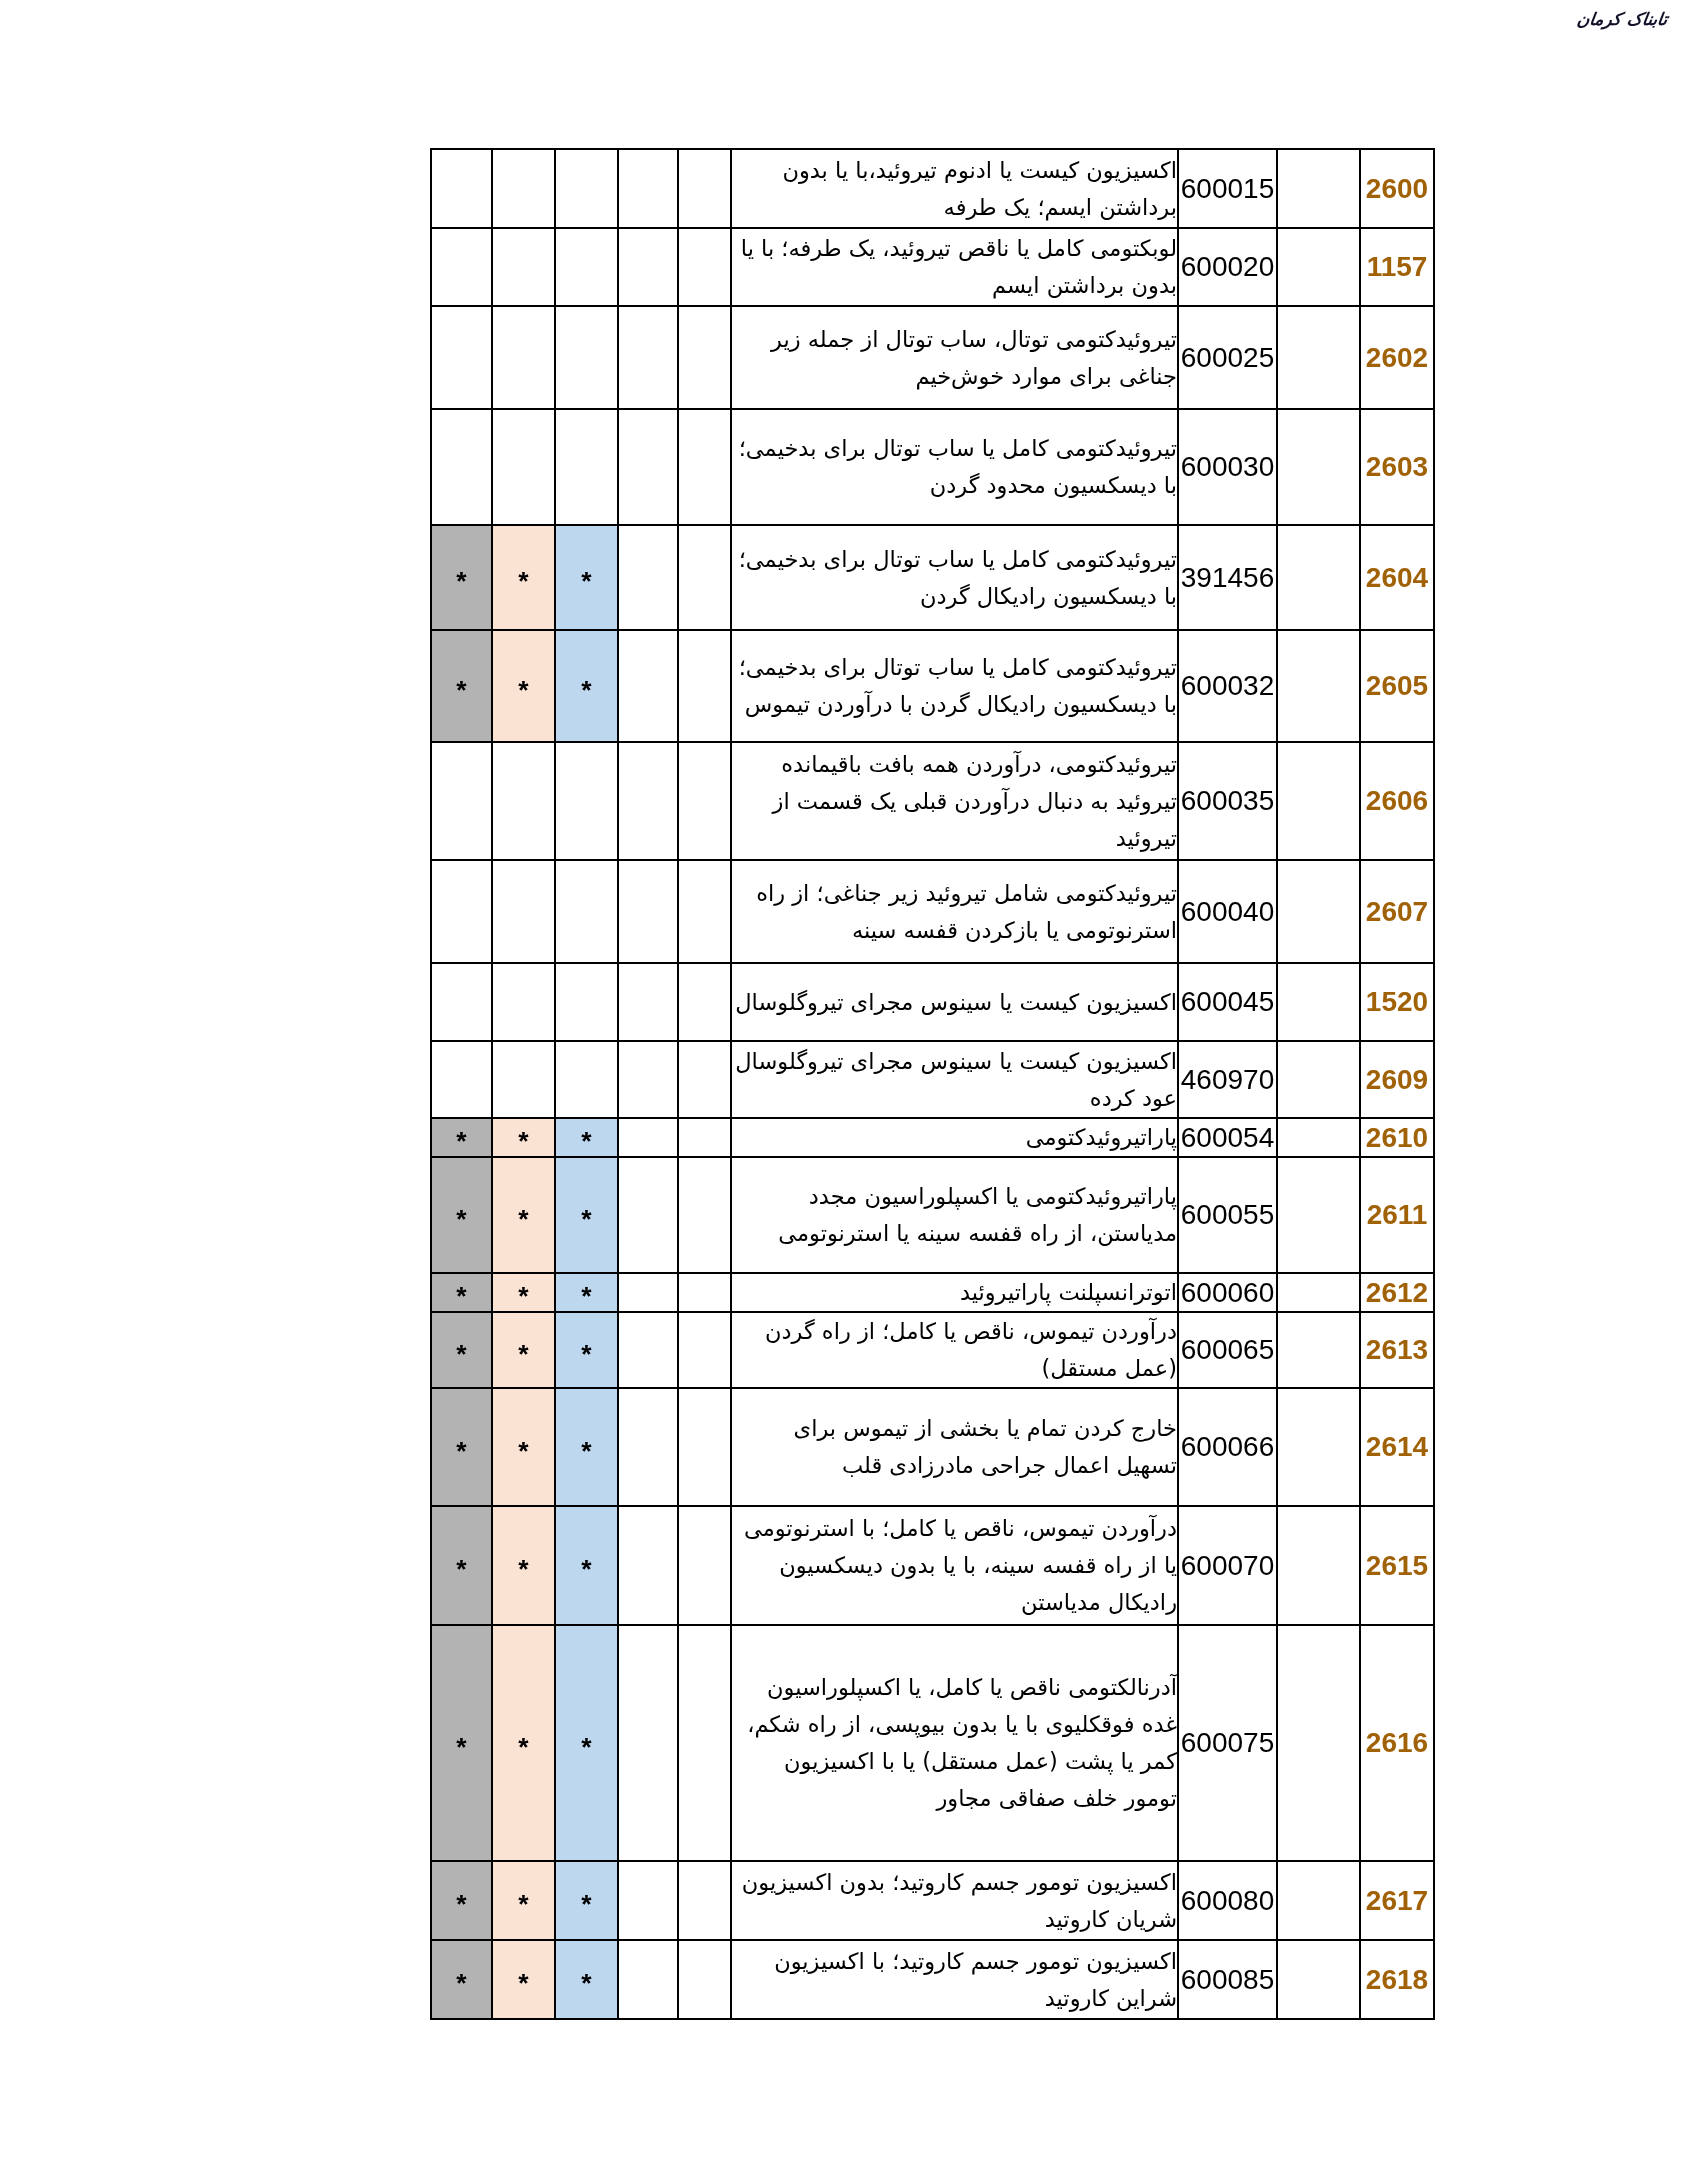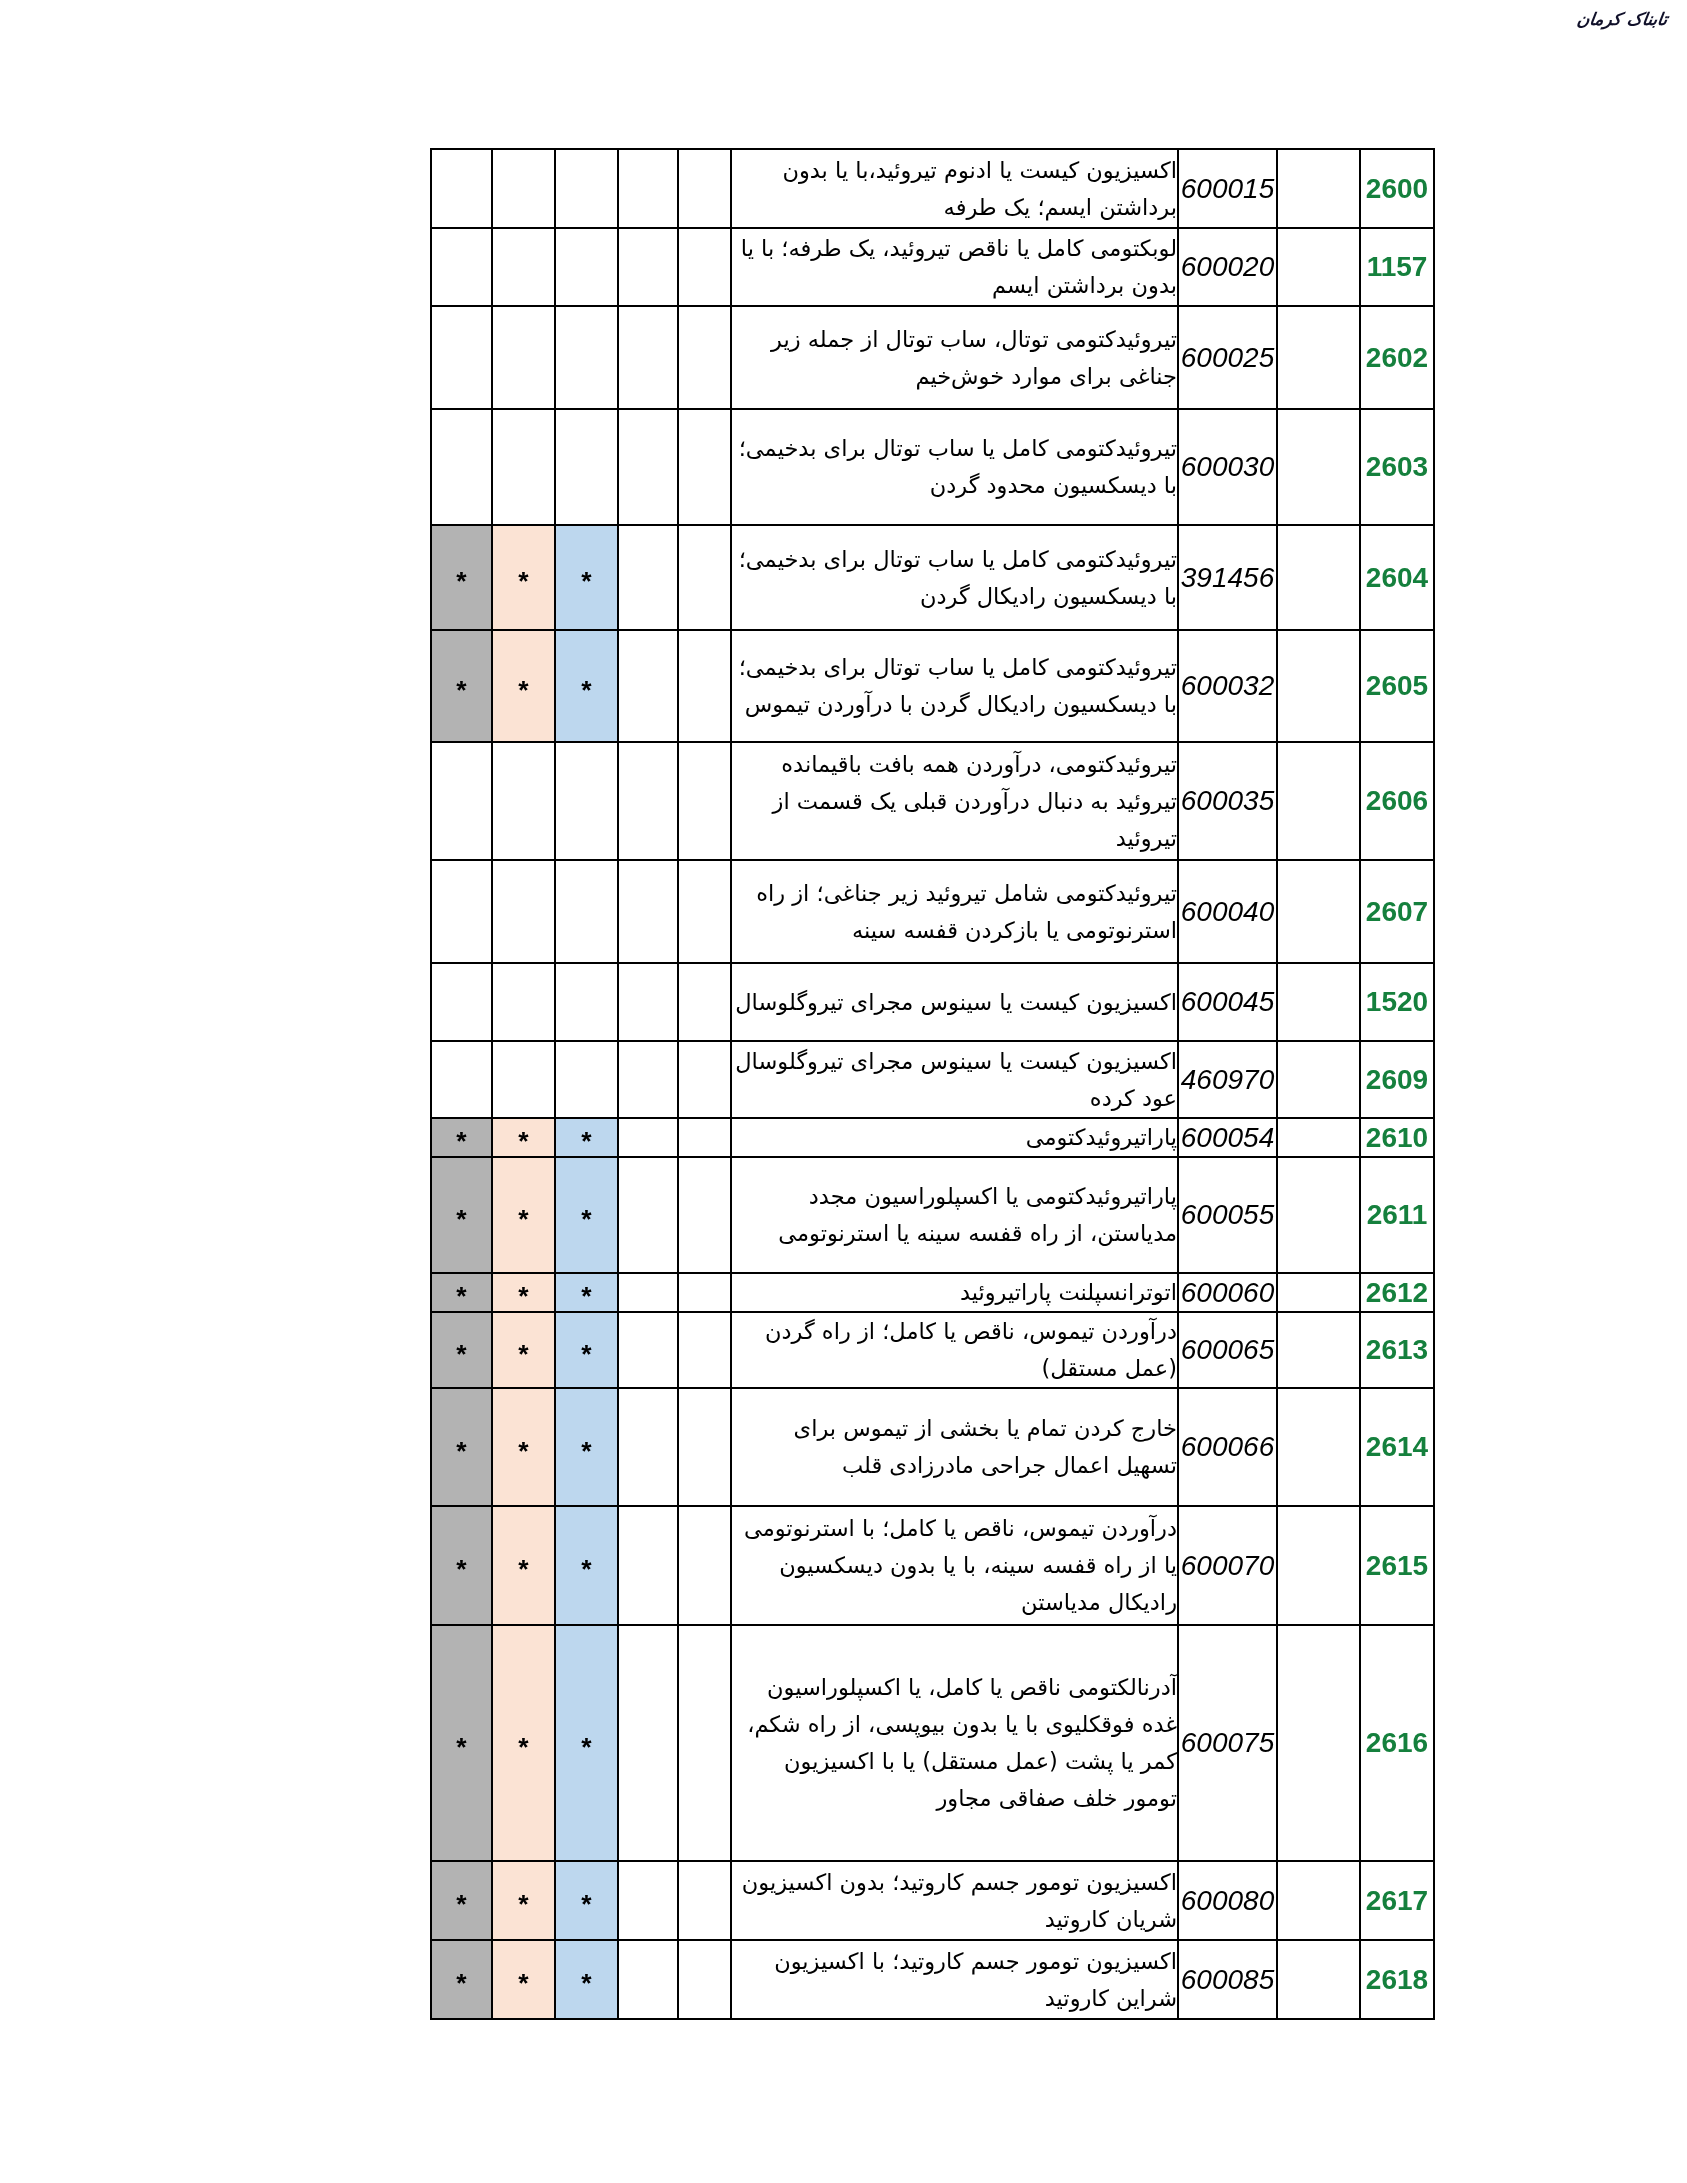--- a/index.html
+++ b/index.html
@@ -23,26 +23,26 @@
   table.main td{
     border:2.6px solid #000;
     padding:0;
     vertical-align:middle;
     background:#ffffff;
     overflow:hidden;
   }
   td.id-cell{
     text-align:center;
     font-family:"Liberation Sans","DejaVu Sans",sans-serif;
-    font-weight:bold;font-size:28px;color:#15803d;
+    font-weight:bold;font-size:28px;color:#a16207;
   }
   td.code-cell{
     text-align:center;direction:ltr;
     font-family:"Liberation Sans","DejaVu Sans",sans-serif;
-    font-size:28px;color:#000;font-style:italic;
+    font-size:28px;color:#000;
   }
   td.desc-cell{
     text-align:right;direction:rtl;
     font-size:22.5px;line-height:37px;color:#000;
     padding:4px 6.6px 4px 5.3px;
     font-family:"DejaVu Sans",sans-serif;
   }
   td.flag-cell{
     text-align:center;
     font-family:"Liberation Sans","DejaVu Sans",sans-serif;

